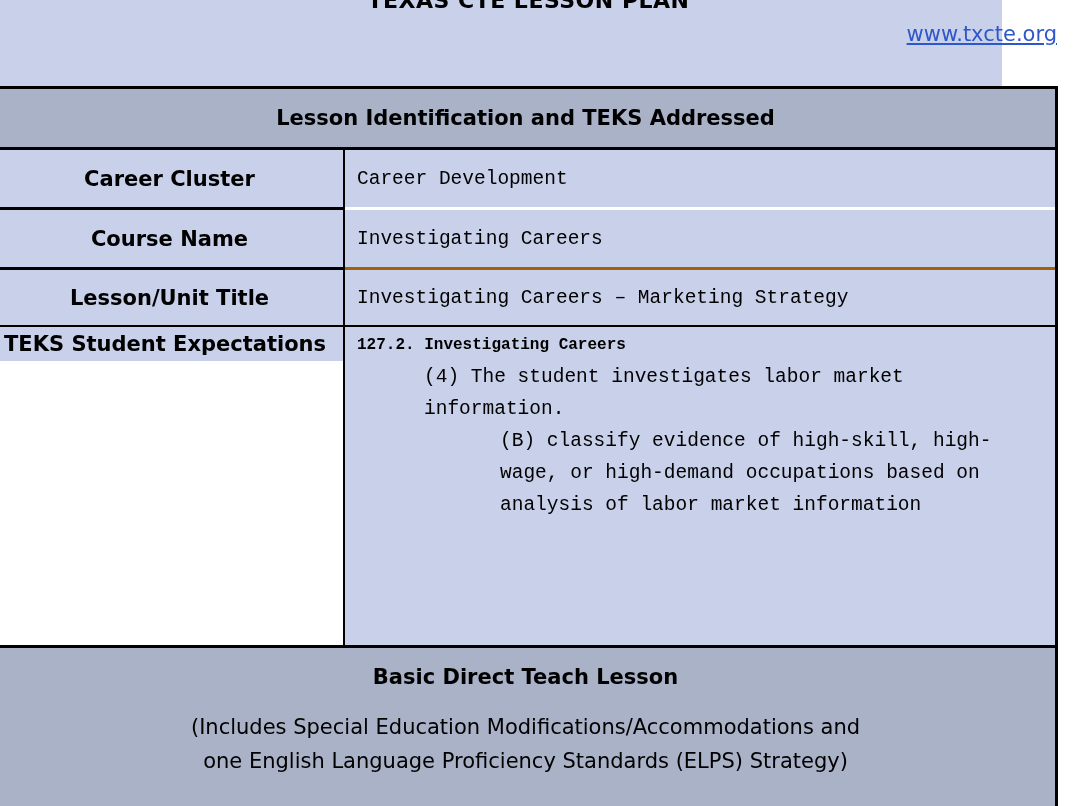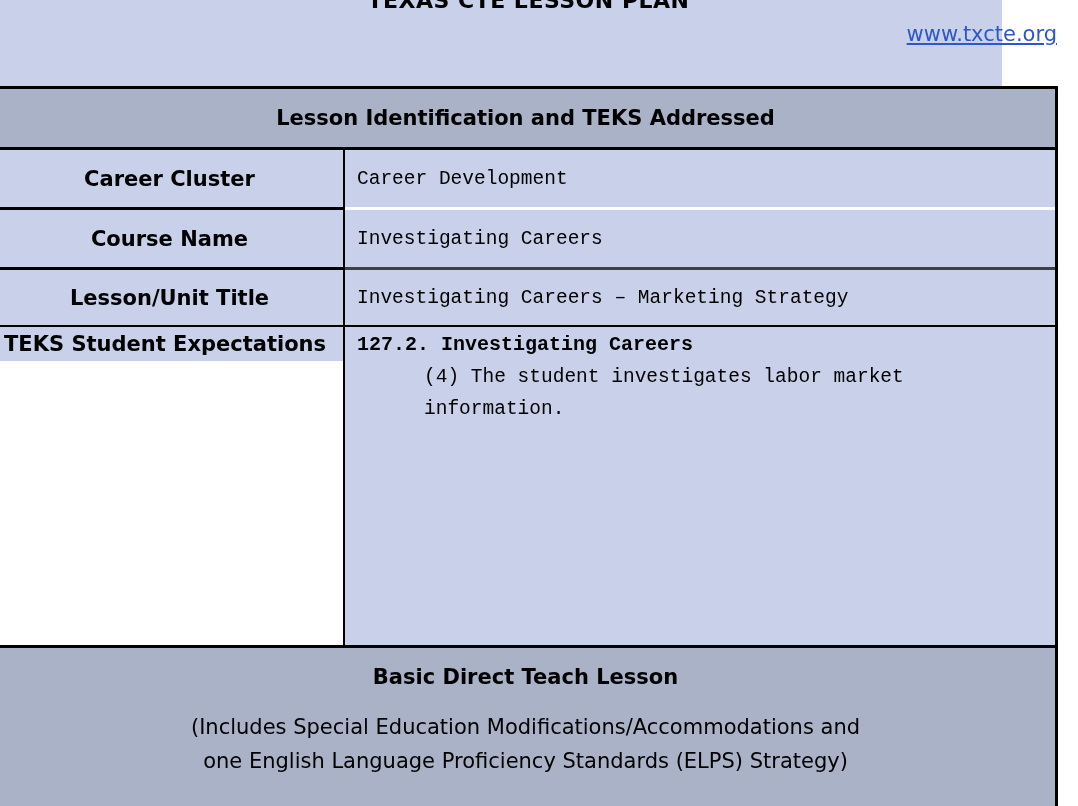--- a/index.html
+++ b/index.html
@@ -38,34 +38,34 @@
     display: flex; align-items: center; justify-content: center;
     font-weight: bold; font-size: 21px; box-sizing: border-box;
   }
   .val {
     flex: 1; background: #C9D0E9; display: flex; align-items: center;
     padding-left: 12px; font-size: 19.5px; font-family: Liberation Mono, monospace;
   }
   .row.r1 { height: 57px; }
   .row.r1 .val { border-bottom: 3px solid #fff; margin-bottom: -3px; }
   .row.r2 { height: 57px; }
-  .row.r2 .val { border-bottom: 3px solid #404040; margin-bottom: -3px; }
+  .row.r2 .val { border-bottom: 3px solid #a16207; margin-bottom: -3px; }
   .row.r3 { height: 55px; border-bottom: 2px solid #000; }
 
   .row.teks { height: 318px; border-bottom: 3px solid #000; }
   .row.teks .lab {
     align-items: flex-start; justify-content: flex-start; background: #fff;
     padding: 0; display: block;
   }
   .teks-lab-text {
     background: #C9D0E9; height: 34px; line-height: 34px; padding-left: 8px;
     font-weight: bold; font-size: 21px;
   }
   .row.teks .val { display: block; padding-top: 2px; }
-  .teks-std { font-weight: bold; font-size: 20px; line-height: 32px; }
+  .teks-std { font-weight: bold; font-size: 16px; line-height: 32px; }
   .teks-ks { padding-left: 67px; font-size: 19.5px; line-height: 32px; }
   .teks-se { padding-left: 143px; padding-right: 8px; font-size: 19.5px; line-height: 32px; }
 
   .bottom {
     height: 158px; background: #AAB2C7; text-align: center;
   }
   .bottom-title { font-weight: bold; font-size: 21px; padding-top: 16px; line-height: 26px; }
   .bottom-sub { font-size: 21px; line-height: 34px; padding-top: 20px; }
 </style>
 </head>
@@ -94,20 +94,21 @@
     <div class="val">Investigating Careers –  Marketing Strategy</div>
   </div>
 
   <div class="row teks">
     <div class="lab">
       <div class="teks-lab-text">TEKS Student Expectations</div>
     </div>
     <div class="val">
       <div class="teks-std">127.2. Investigating Careers</div>
       <div class="teks-ks">(4) The student investigates labor market information.</div>
+      <div class="teks-se">(B) classify evidence of high-skill, high-wage, or high-demand occupations based on analysis of labor market information</div>
     </div>
   </div>
 
   <div class="bottom">
     <div class="bottom-title">Basic Direct Teach Lesson</div>
     <div class="bottom-sub">
       <div>(Includes Special Education Modifications/Accommodations and</div>
       <div>one English Language Proficiency Standards (ELPS) Strategy)</div>
     </div>
   </div>

